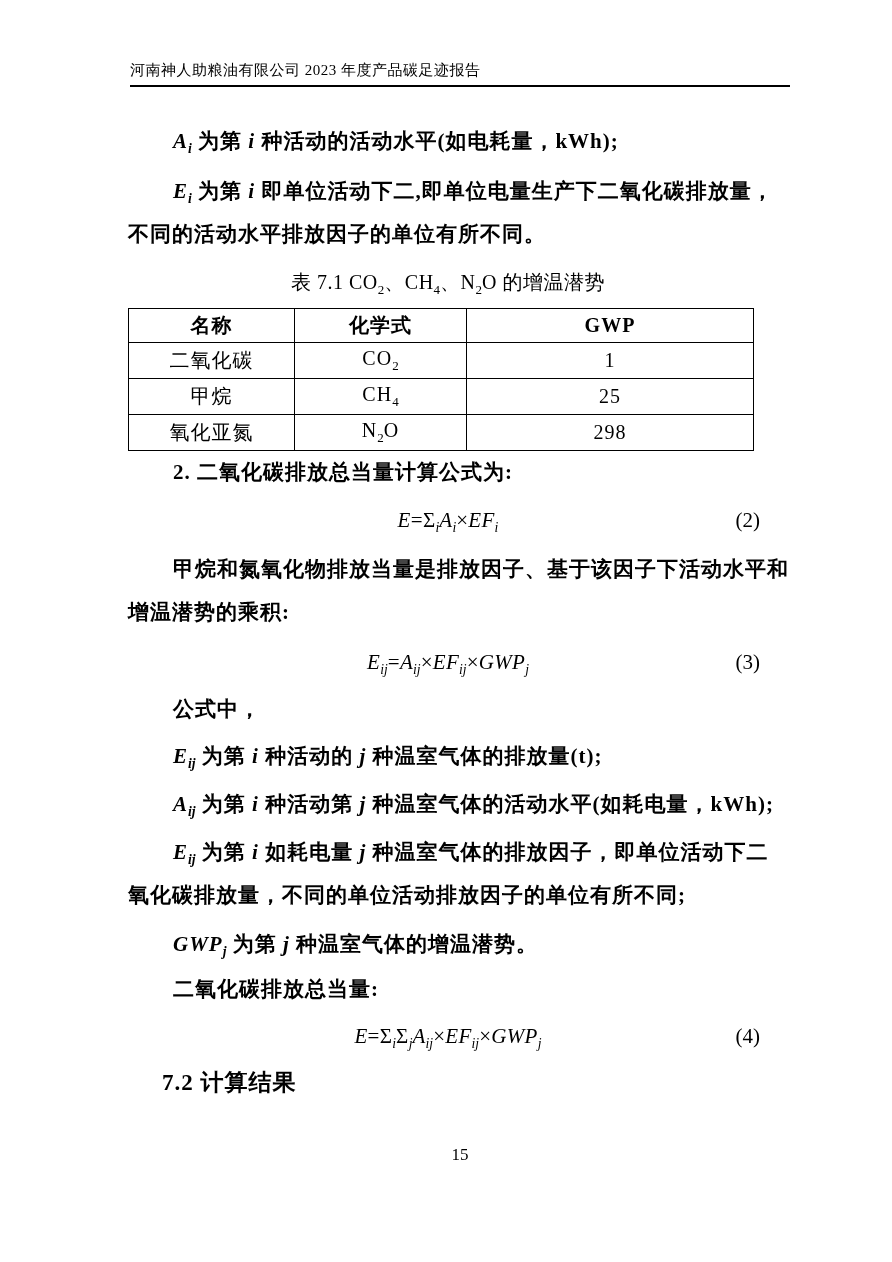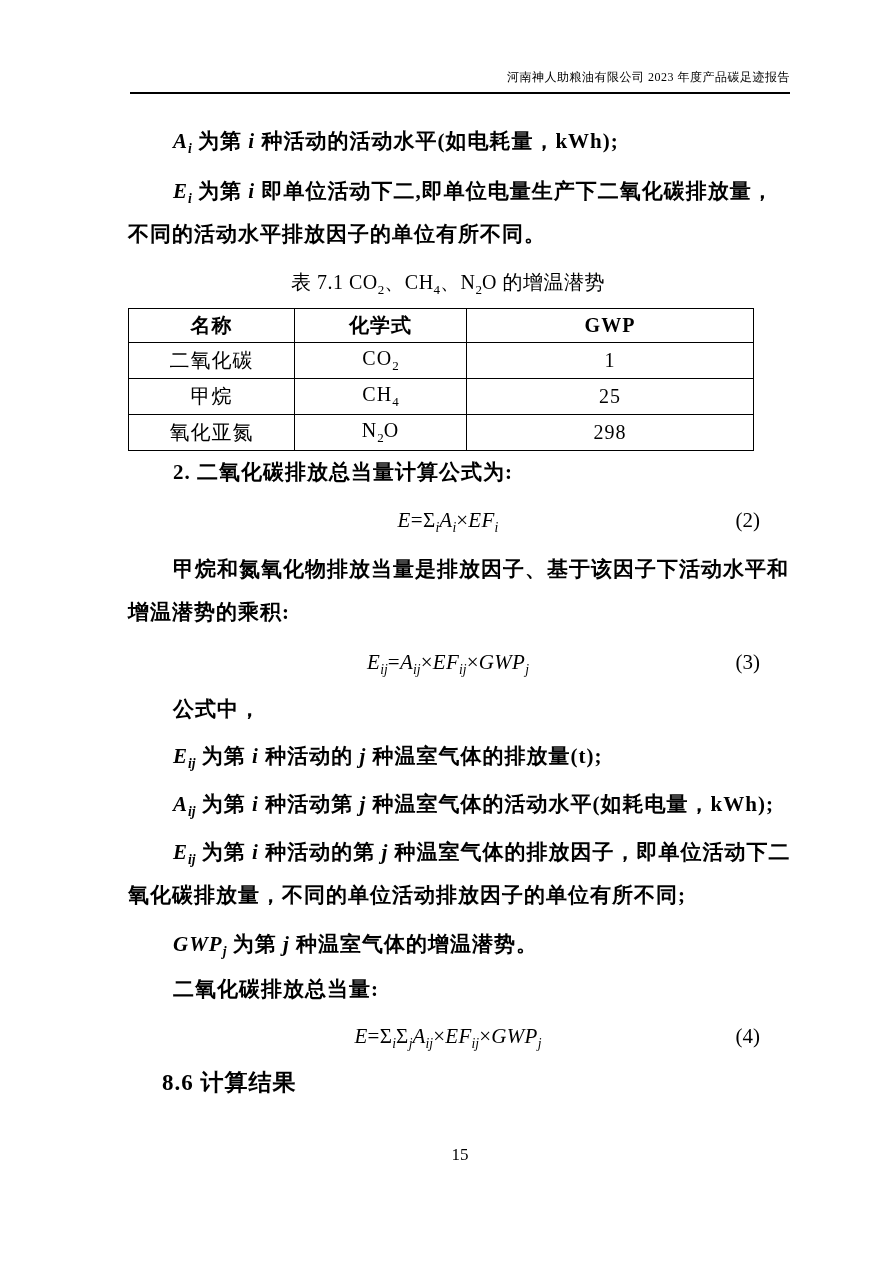--- a/index.html
+++ b/index.html
@@ -9,24 +9,23 @@
     height: 1262px;
     background: #ffffff;
     color: #000000;
     font-family: "Liberation Serif", "DejaVu Serif", serif;
     overflow: hidden;
   }
   
   .doc-header {
     position: absolute;
     left: 130px;
-    top: 65px;
+    top: 58px;
     width: 660px;
-    text-align: right;
-    font-size: 12px;
+    font-size: 15px;
     line-height: 24px;
     letter-spacing: 0.5px;
     border-bottom: 2px solid #000;
     padding-bottom: 3px;
   }
   
   .content {
     position: absolute;
     left: 128px;
     top: 100px;
@@ -181,32 +180,32 @@
       <span class="formula-num">(3)</span>
     </div>
 
     <div class="line indent mt4"><span>公式中，</span></div>
 
     <div class="line indent mt4"><span class="it">E</span><sub class="it">ij</sub><span> 为第 </span><span class="it">i</span><span> 种活动的 </span><span class="it">j</span><span> 种温室气体的排放量(t);</span></div>
 
     <div class="line indent mt5"><span class="it">A</span><sub class="it">ij</sub><span> 为第 </span><span class="it">i</span><span> 种活动第 </span><span class="it">j</span><span> 种温室气体的活动水平(如耗电量，kWh);</span></div>
 
     <div>
-      <div class="line indent mt5"><span class="it">E</span><sub class="it">ij</sub><span> 为第 </span><span class="it">i</span><span> 种活动的第 </span><span class="it">j</span><span> 种温室气体的排放因子，即单位活动下二</span></div>
+      <div class="line indent mt5"><span class="it">E</span><sub class="it">ij</sub><span> 为第 </span><span class="it">i</span><span> 如耗电量 </span><span class="it">j</span><span> 种温室气体的排放因子，即单位活动下二</span></div>
       <div class="line"><span>氧化碳排放量，不同的单位活动排放因子的单位有所不同;</span></div>
     </div>
 
     <div class="line indent mt6"><span class="it">GWP</span><sub class="it">j</sub><span> 为第 </span><span class="it">j</span><span> 种温室气体的增温潜势。</span></div>
 
     <div class="line indent mt2"><span>二氧化碳排放总当量:</span></div>
 
     <div class="formula-row mt4">
       <span><span class="it">E</span><span>=</span><span>Σ</span><sub class="it">i</sub><span>Σ</span><sub class="it">j</sub><span class="it">A</span><sub class="it">ij</sub><span>×</span><span class="it">EF</span><sub class="it">ij</sub><span>×</span><span class="it">GWP</span><sub class="it">j</sub></span>
       <span class="formula-num">(4)</span>
     </div>
 
-    <div class="sec-heading mt3">8.6 计算结果</div>
+    <div class="sec-heading mt3">7.2 计算结果</div>
 
   </div>
 
   <div class="pagenum">15</div>
 
 </div>
 
 </body></html>

